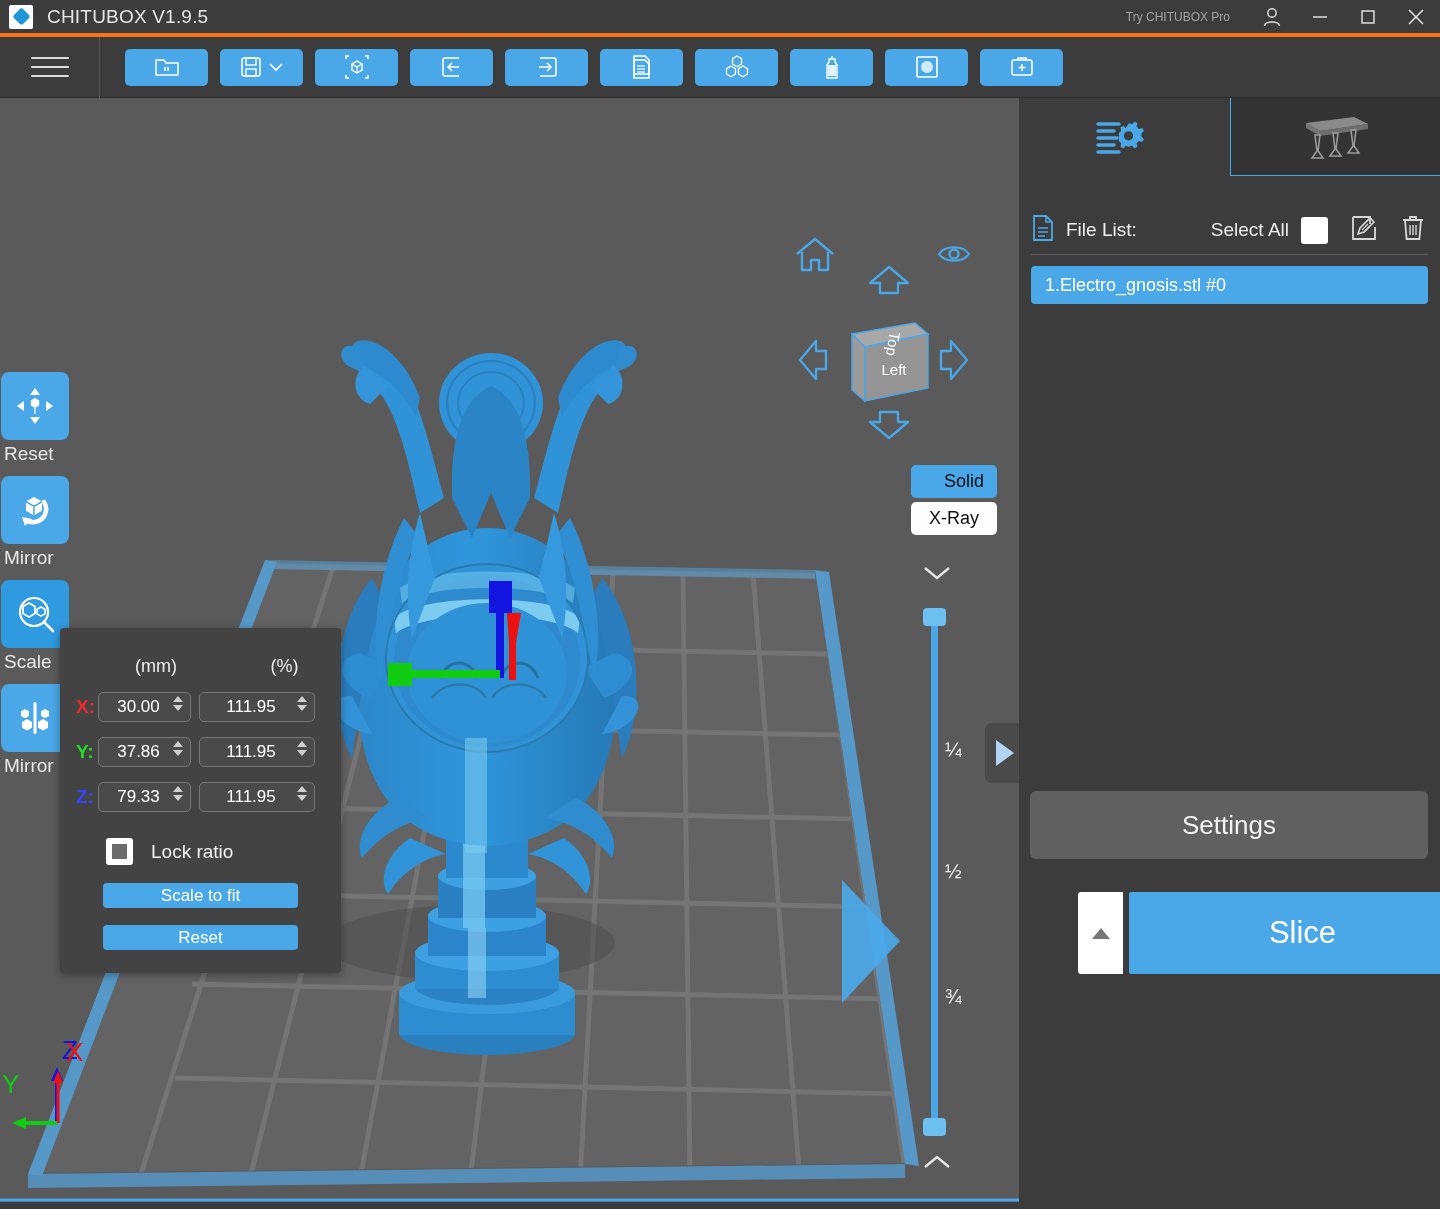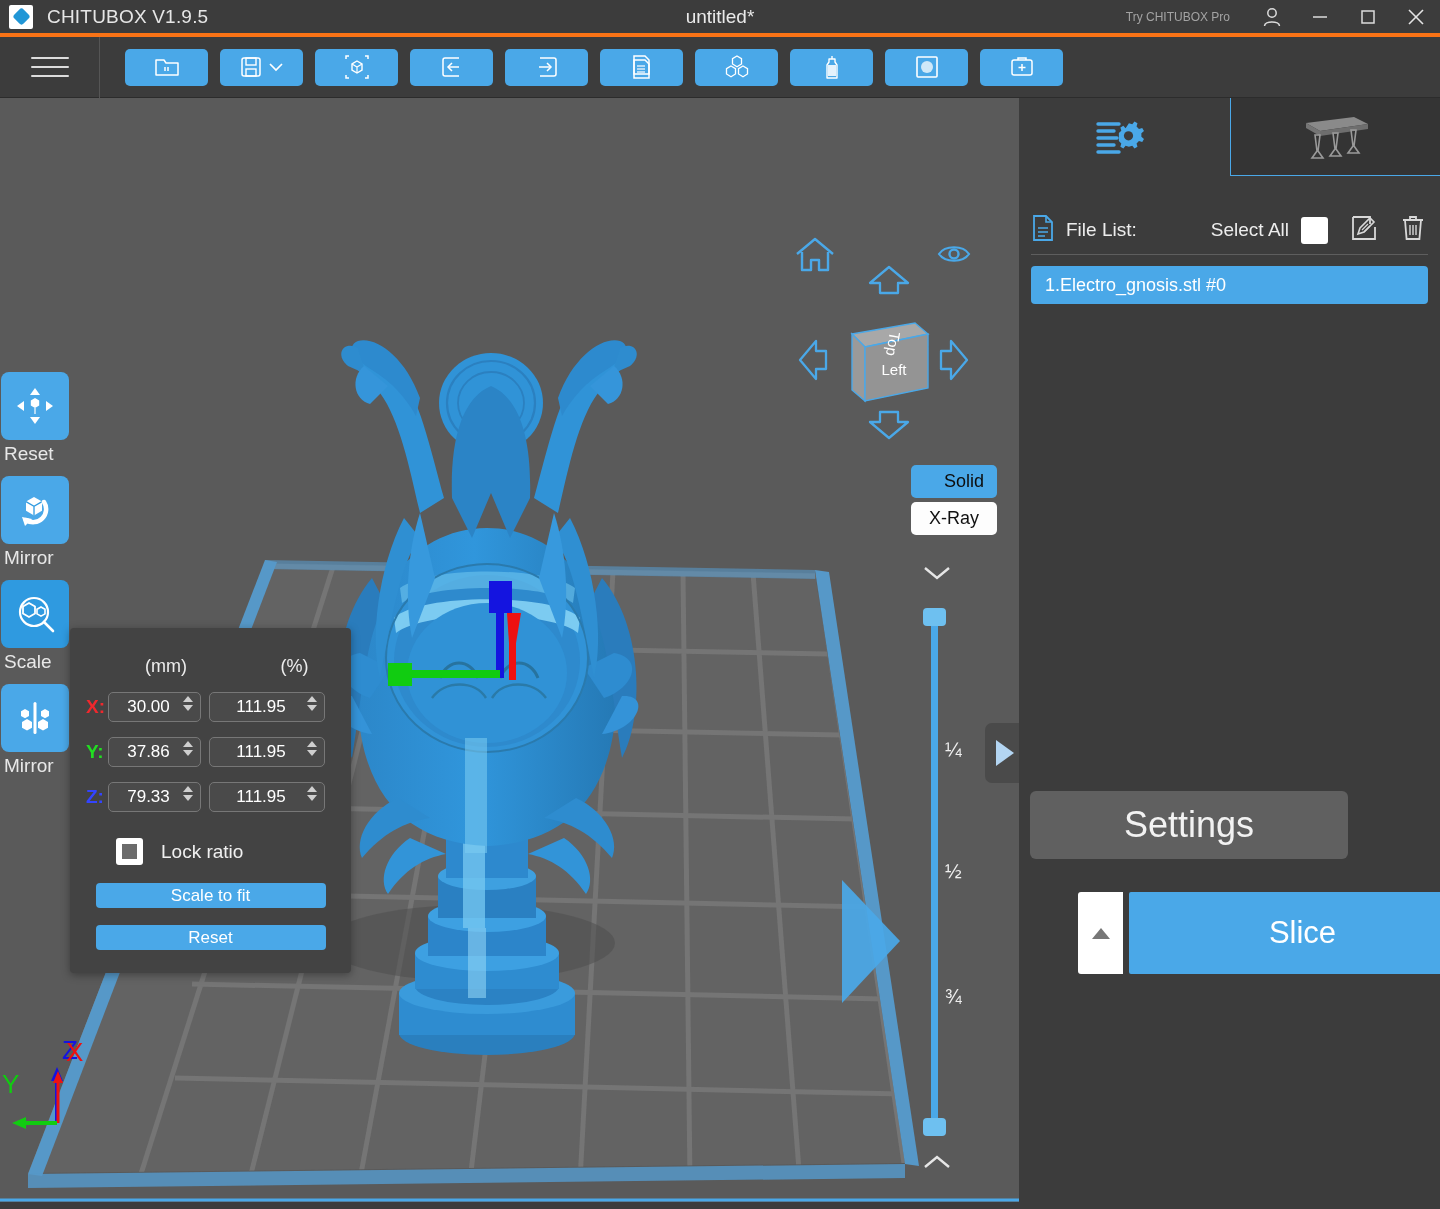--- a/index.html
+++ b/index.html
@@ -84,21 +84,21 @@
     margin-left: 1px;
   }
   .rail-btn.active { background: #2f9ae0; }
   .rail-label {
     text-align: left; margin-left: 4px; font-size: 19px; color: #e8e8e8;
     margin-top: 3px;
   }
 
   
   .scale-panel {
-    position: absolute; left: 70px; top: 530px; width: 281px; height: 345px;
+    position: absolute; left: 60px; top: 530px; width: 281px; height: 345px;
     background: #434343; border-radius: 4px; z-index: 25;
     box-shadow: 0 2px 9px rgba(0,0,0,.35);
   }
   .sp-headers { display: flex; padding-top: 28px; }
   .sp-headers span { font-size: 18px; color: #ededed; }
   .sp-h1 { width: 150px; text-align: center; margin-left: 24px;}
   .sp-h2 { width: 118px; text-align: center; }
   .sp-row { display: flex; align-items: center; margin-top: 15px; padding-left: 16px; }
   .sp-axis { width: 22px; font-size: 19px; font-weight: 600; }
   .ax-x { color: #f0282d; }
@@ -124,21 +124,21 @@
   .spin .arrows .up { border-bottom: 6px solid #cfcfcf; }
   .spin .arrows .dn { border-top: 6px solid #cfcfcf; }
   .sp-lock { display: flex; align-items: center; margin: 26px 0 0 46px; cursor: pointer; }
   .sp-lock .chk {
     width: 27px; height: 27px; background: #fff; border-radius: 3px;
     display: flex; align-items: center; justify-content: center;
   }
   .sp-lock .chk i { width: 15px; height: 15px; background: #6b6b6b; display:block; }
   .sp-lock .lbl { margin-left: 18px; font-size: 19px; color: #f0f0f0; }
   .sp-btn {
-    margin: 17px auto 0; width: 230px; height: 25px; background: #4aa8e8;
+    margin: 17px auto 0; width: 195px; height: 25px; background: #4aa8e8;
     border-radius: 4px; display: flex; align-items: center; justify-content: center;
     font-size: 17px; color: #fff; cursor: pointer;
   }
   .sp-btn.first { margin-top: 18px; }
 
   
   .gizmo { position: absolute; left: 780px; top: 130px; width: 220px; height: 220px; z-index: 15; }
   .gz-icon { position: absolute; cursor: pointer; }
   .gz-home { left: 14px; top: 8px; }
   .gz-eye  { left: 157px; top: 14px; }
@@ -219,23 +219,23 @@
     cursor: pointer;
   }
   .fl-ic { margin-left: 22px; cursor: pointer; }
   .fl-divider { height: 1px; background: #5e5e5e; margin: 7px 12px 0; }
   .fl-item {
     margin: 11px 12px 0; height: 38px; background: #4aa8e8; border-radius: 4px;
     display: flex; align-items: center; padding-left: 14px; font-size: 18px;
     color: #fff; cursor: pointer;
   }
   .settings-btn {
-    position: absolute; left: 11px; top: 693px; width: 318px; height: 68px;
+    position: absolute; left: 11px; top: 693px; width: 398px; height: 68px;
     background: #606060; border-radius: 6px; display: flex; align-items: center;
-    justify-content: center; font-size: 36px; color: #f2f2f2; cursor: pointer;
+    justify-content: center; font-size: 26px; color: #f2f2f2; cursor: pointer;
   }
   .slice-row {
     position: absolute; left: 11px; top: 794px; width: 398px; height: 82px;
     display: flex;
     margin-left: 48px;
   }
   .slice-up {
     width: 45px; background: #fff; border-radius: 3px 0 0 3px;
     display: flex; align-items: center; justify-content: center; cursor: pointer;
   }
@@ -252,21 +252,20 @@
 </head>
 <body>
 
 <div id="app">
 
   <div class="titlebar">
     <div class="app-logo">
       <div class="diamond"></div>
     </div>
     <div class="app-title">CHITUBOX V1.9.5</div>
-    <div class="doc-title">untitled*</div>
 
     <div class="tb-right">
       <div class="try-pro">Try CHITUBOX Pro</div>
       <div class="tb-btn">
         <svg width="22" height="22" viewBox="0 0 22 22">
             <circle cx="11" cy="7" r="4.2" fill="none" stroke="#dcdcdc" stroke-width="1.5"></circle>
             <path d="M3.5 20 C3.5 14.5 18.5 14.5 18.5 20" fill="none" stroke="#dcdcdc" stroke-width="1.5"></path>
           </svg>
       </div>
       <div class="tb-btn">

